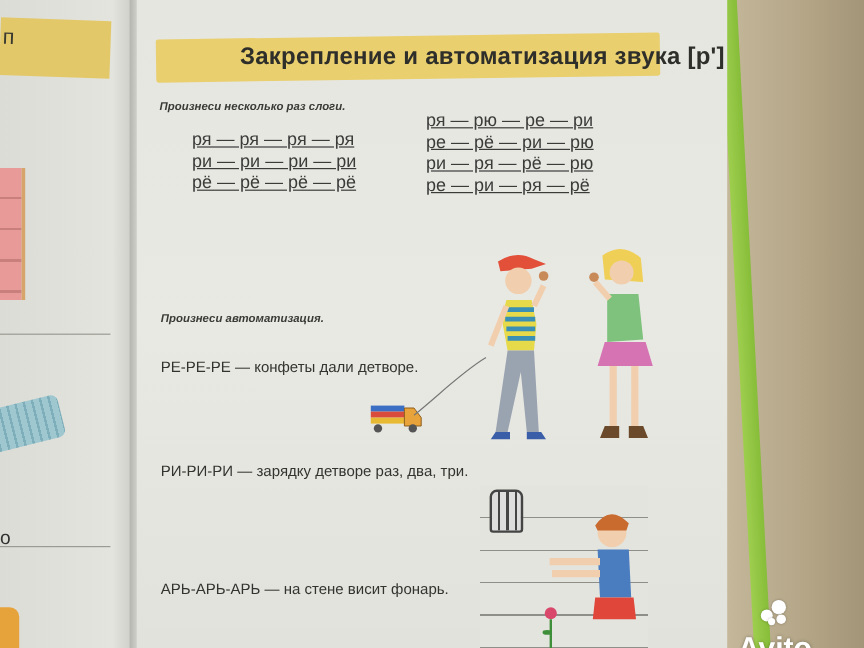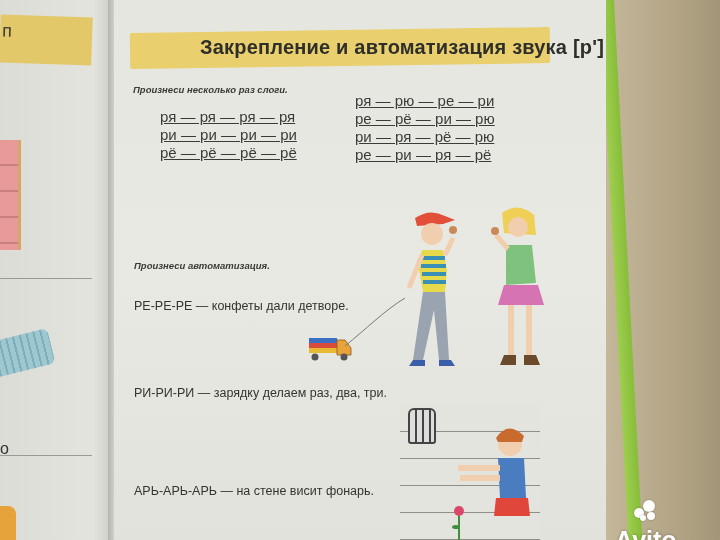--- a/index.html
+++ b/index.html
@@ -87,21 +87,21 @@
 <div class="syl-col" style="left:355px;top:92px;">
   <div>ря — рю — ре — ри</div>
   <div>ре — рё — ри — рю</div>
   <div>ри — ря — рё — рю</div>
   <div>ре — ри — ря — рё</div>
 </div>
 
 <div class="instr" style="left:134px;top:260px;">Произнеси автоматизация.</div>
 
 <div class="phrase" style="left:134px;top:299px;text-align:right;">РЕ-РЕ-РЕ — конфеты дали детворе.</div>
-<div class="phrase" style="left:134px;top:386px;">РИ-РИ-РИ — зарядку делаем раз, два, три.</div>
+<div class="phrase" style="left:134px;top:386px;">РИ-РИ-РИ — зарядку детворе раз, два, три.</div>
 <div class="phrase" style="left:134px;top:484px;">АРЬ-АРЬ-АРЬ — на стене висит фонарь.</div>
 
 <svg class="truck" viewBox="0 0 45 28">
   <rect x="2" y="4" width="28" height="5" fill="#3a6fc4"></rect>
   <rect x="2" y="9" width="28" height="5" fill="#d94b3a"></rect>
   <rect x="2" y="14" width="28" height="5" fill="#e8b933"></rect>
   <path d="M30 6 L38 6 L44 14 L44 21 L30 21 Z" fill="#e8a33a" stroke="#8a5a1a" stroke-width="0.8"></path>
   <circle cx="8" cy="23" r="3.5" fill="#555"></circle>
   <circle cx="37" cy="23" r="3.5" fill="#555"></circle>
 </svg>

